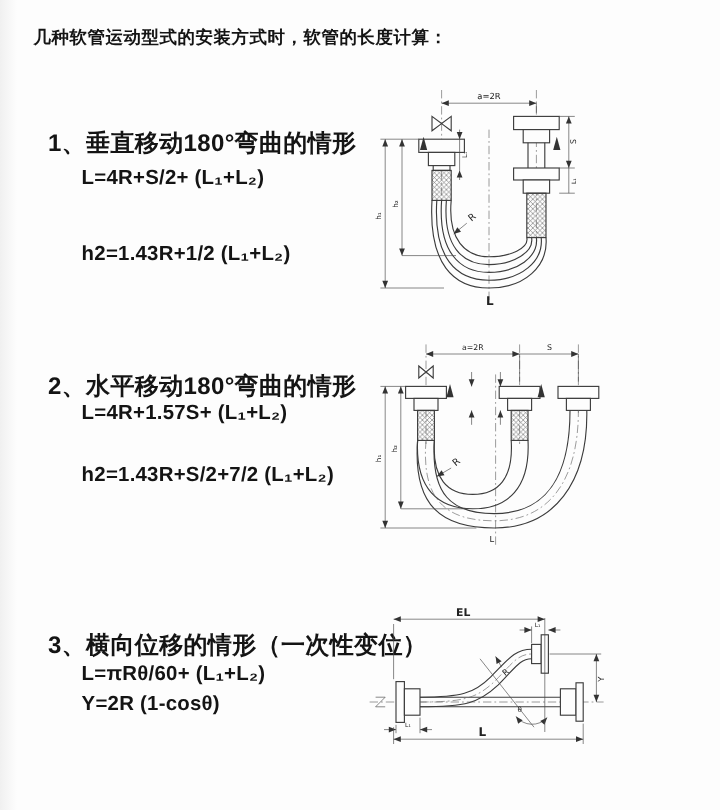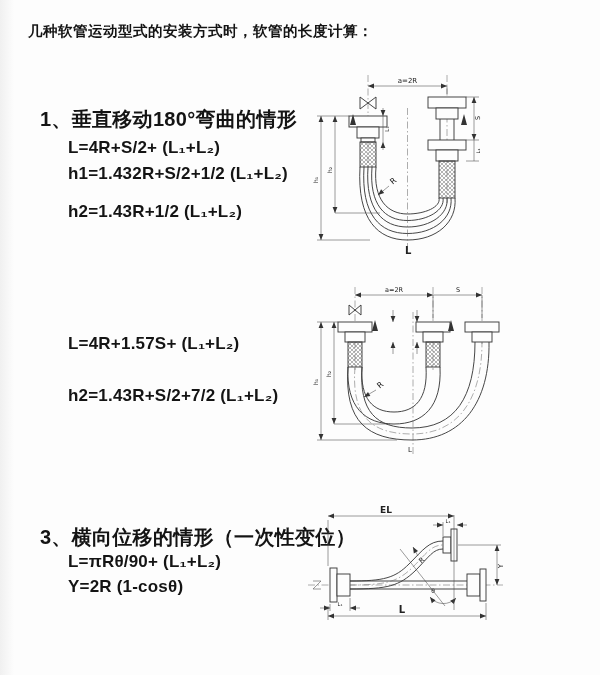--- a/index.html
+++ b/index.html
@@ -26,28 +26,28 @@
 </style>
 </head>
 <body>
 
 <div class="page">
 
   <div class="title">几种软管运动型式的安装方式时，软管的长度计算：</div>
 
   <div class="heading" style="left:40px;top:106px">1、垂直移动180°弯曲的情形</div>
   <div class="formula" style="left:68px;top:138px">L=4R+S/2+ (L₁+L₂)</div>
-  <div class="formula" style="left:68px;top:164px">h1=1.432R+S/2+1/2 (L₁+L₂)</div>
   <div class="formula" style="left:68px;top:202px">h2=1.43R+1/2 (L₁+L₂)</div>
 
+  <div class="heading" style="left:40px;top:308px">2、水平移动180°弯曲的情形</div>
   <div class="formula" style="left:68px;top:334px">L=4R+1.57S+ (L₁+L₂)</div>
   <div class="formula" style="left:68px;top:386px">h2=1.43R+S/2+7/2 (L₁+L₂)</div>
 
   <div class="heading" style="left:40px;top:524px">3、横向位移的情形（一次性变位）</div>
-  <div class="formula" style="left:68px;top:552px">L=πRθ/90+ (L₁+L₂)</div>
+  <div class="formula" style="left:68px;top:552px">L=πRθ/60+ (L₁+L₂)</div>
   <div class="formula" style="left:68px;top:577px">Y=2R (1-cosθ)</div>
 
   <svg style="left:312px;top:70px" width="288" height="198" viewBox="0 0 288 198">
     <defs>
       <pattern id="bp1" width="4" height="4" patternUnits="userSpaceOnUse">
         <path d="M0,4 L4,0 M0,0 L4,4" stroke="#6a6a6a" stroke-width="0.5"></path>
       </pattern>
       <marker id="m1E" viewBox="0 0 8 8" markerWidth="8" markerHeight="8" refX="6.5" refY="4" orient="auto" markerUnits="userSpaceOnUse">
         <path d="M0.5,1.6 L6.5,4 L0.5,6.4 Z" fill="#333"></path>
       </marker>

